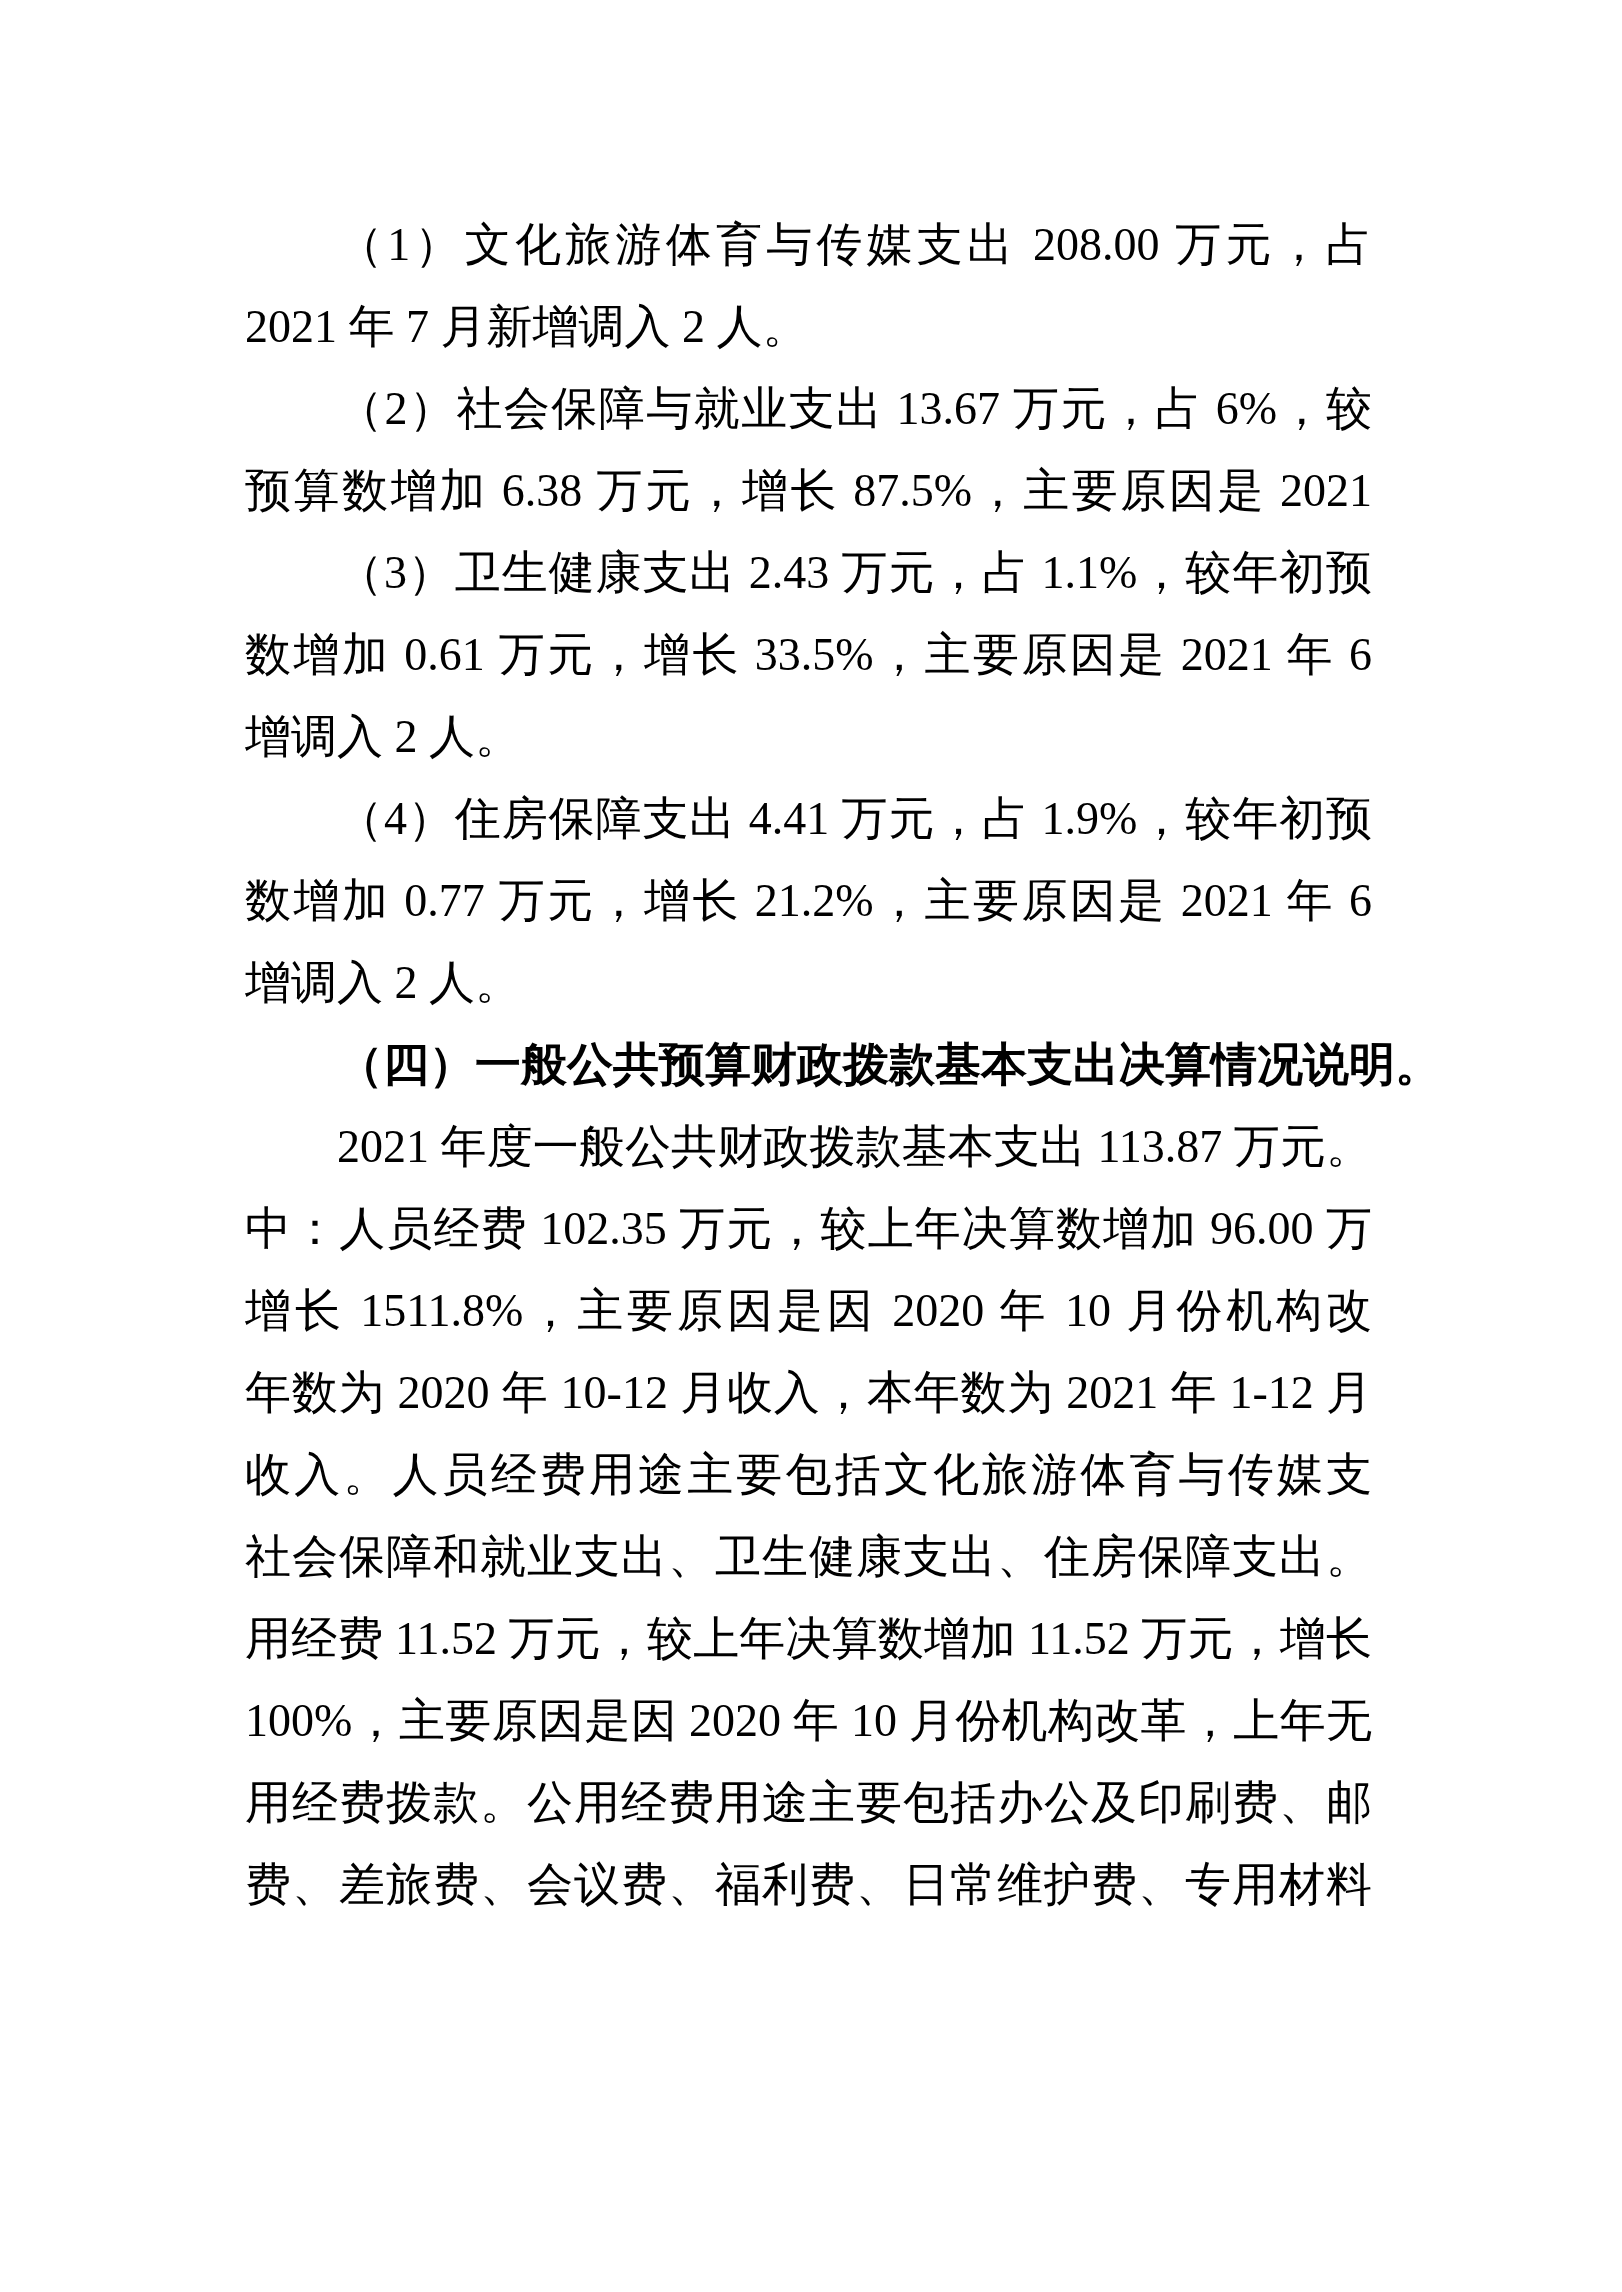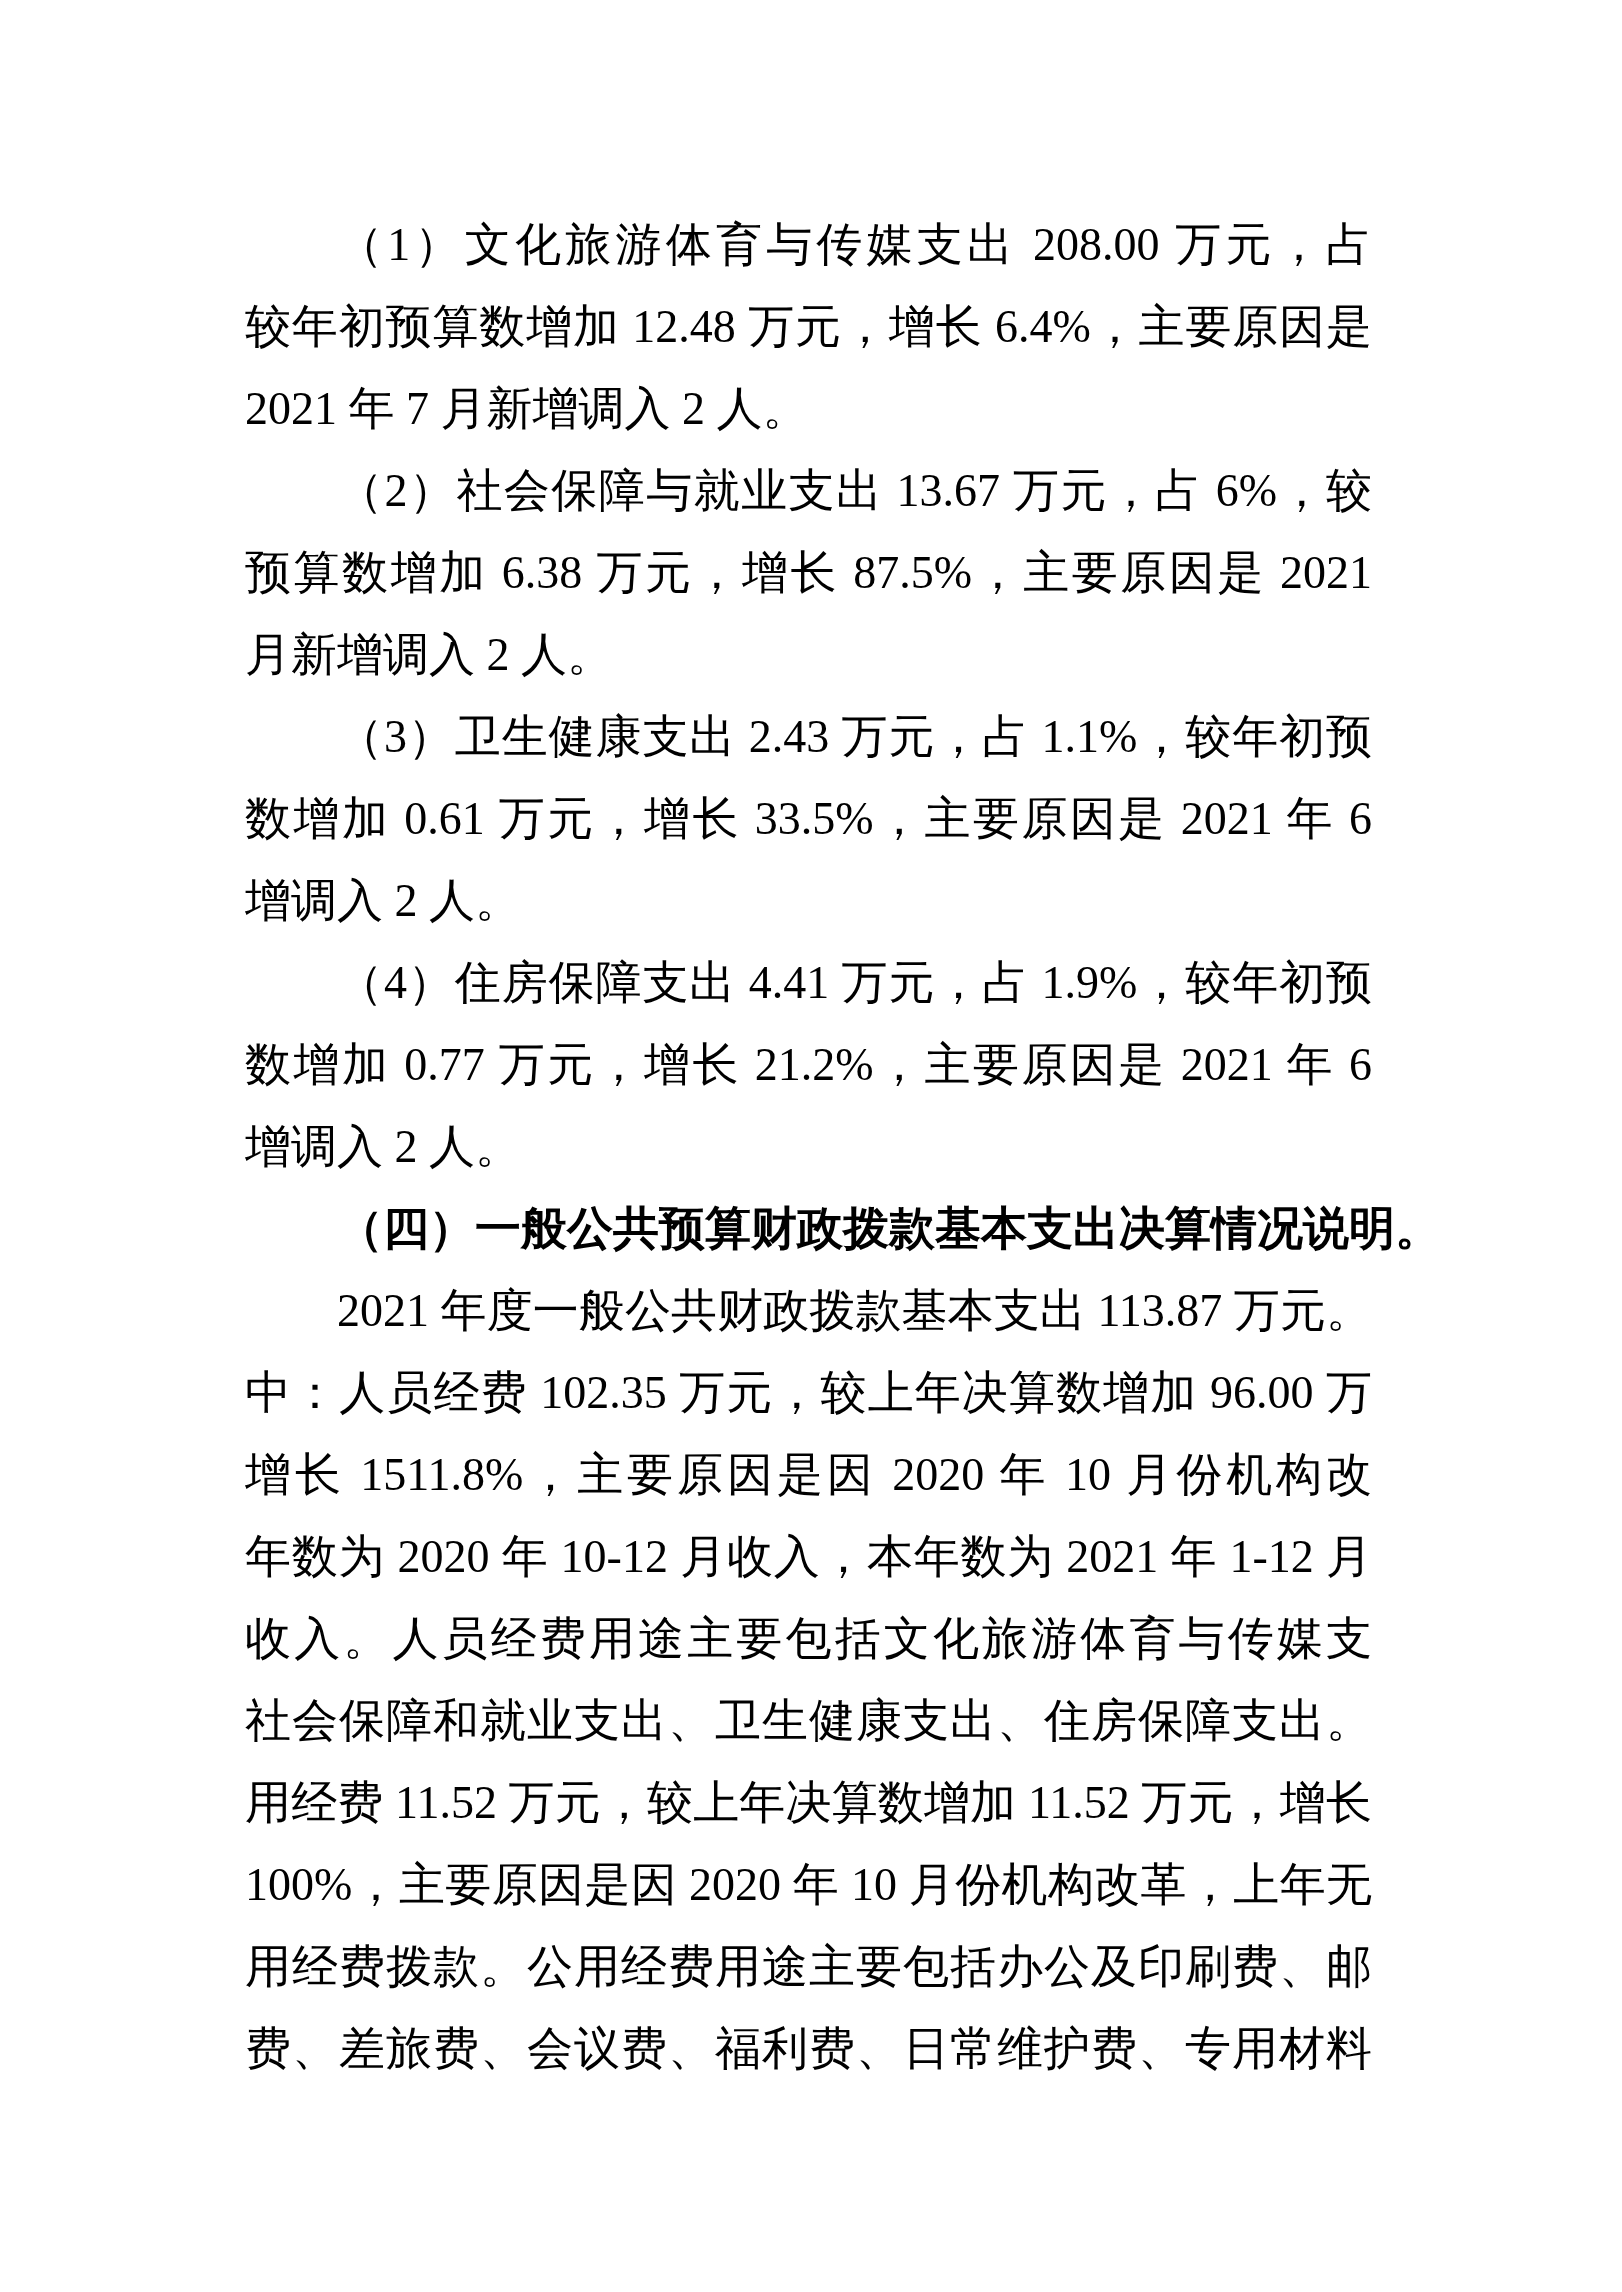--- a/index.html
+++ b/index.html
@@ -48,28 +48,26 @@
     overflow: visible;
   }
 </style>
 </head>
 <body>
 
 <div class="text-block">
 
   <div class="para">
     <div class="line indent">（1）文化旅游体育与传媒支出 208.00 万元，占 91%，</div>
-    <div class="line">较年初预算数增加 12.48 万元，增长 6.4%，主要原因是</div>
     <div class="line para-end">2021 年 7 月新增调入 2 人。</div>
   </div>
 
   <div class="para">
     <div class="line indent">（2）社会保障与就业支出 13.67 万元，占 6%，较年初</div>
     <div class="line">预算数增加 6.38 万元，增长 87.5%，主要原因是 2021 年 6</div>
-    <div class="line para-end">月新增调入 2 人。</div>
   </div>
 
   <div class="para">
     <div class="line indent">（3）卫生健康支出 2.43 万元，占 1.1%，较年初预算</div>
     <div class="line">数增加 0.61 万元，增长 33.5%，主要原因是 2021 年 6 月新</div>
     <div class="line para-end">增调入 2 人。</div>
   </div>
 
   <div class="para">
     <div class="line indent">（4）住房保障支出 4.41 万元，占 1.9%，较年初预算</div>

